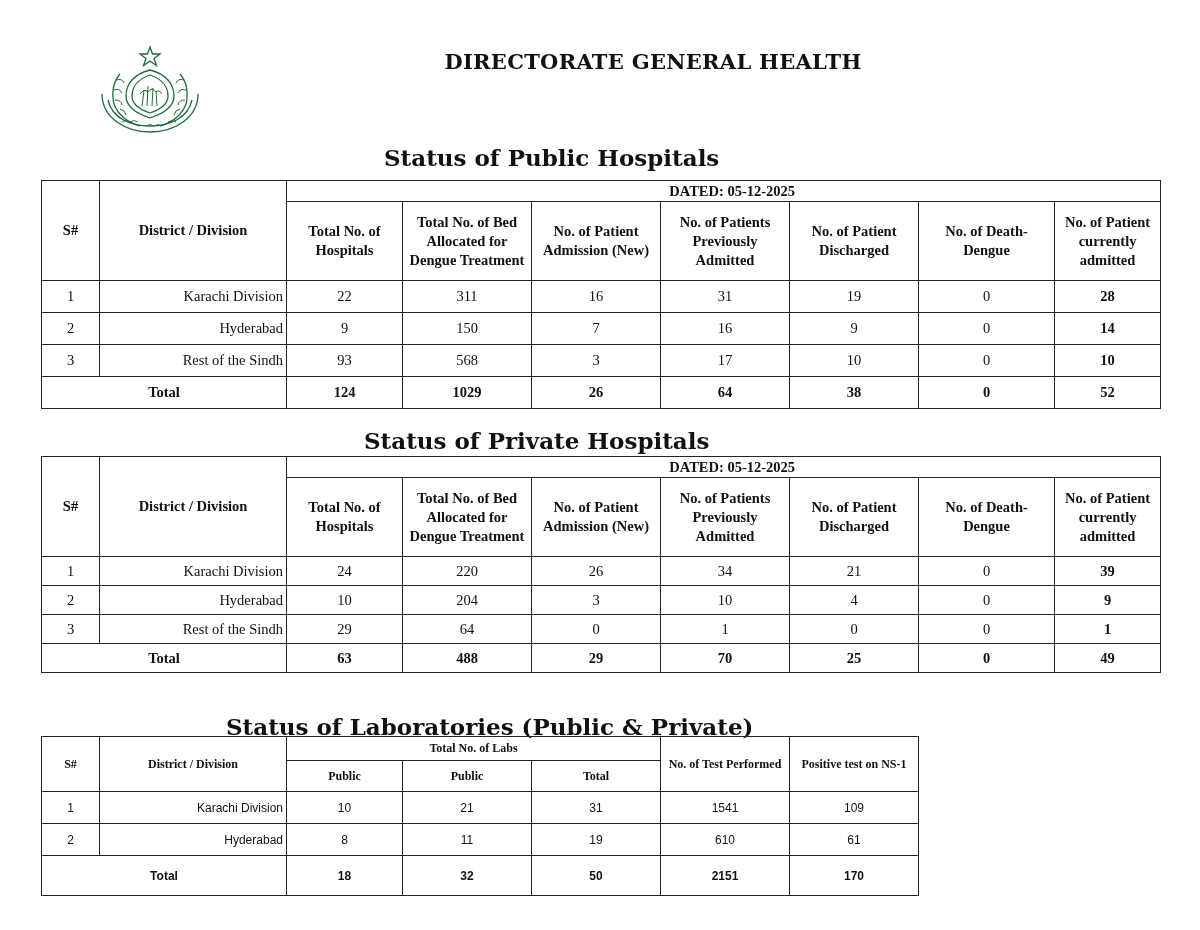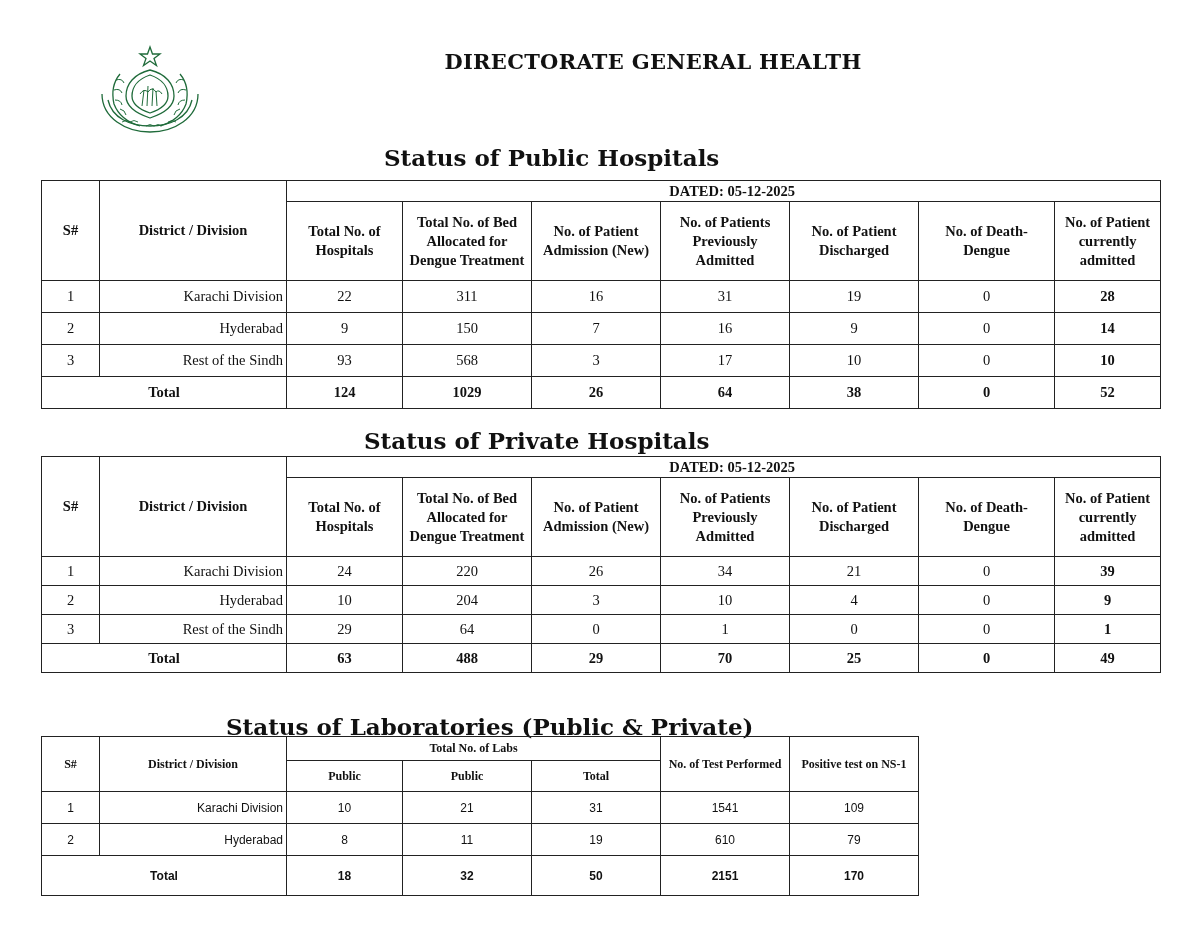--- a/index.html
+++ b/index.html
@@ -249,21 +249,21 @@
     <td>1541</td>
     <td>109</td>
   </tr>
   <tr class="row">
     <td>2</td>
     <td class="name">Hyderabad</td>
     <td>8</td>
     <td>11</td>
     <td>19</td>
     <td>610</td>
-    <td>79</td>
+    <td>61</td>
   </tr>
   <tr class="total">
     <td colspan="2">Total</td>
     <td>18</td>
     <td>32</td>
     <td>50</td>
     <td>2151</td>
     <td>170</td>
   </tr>
 </tbody>

